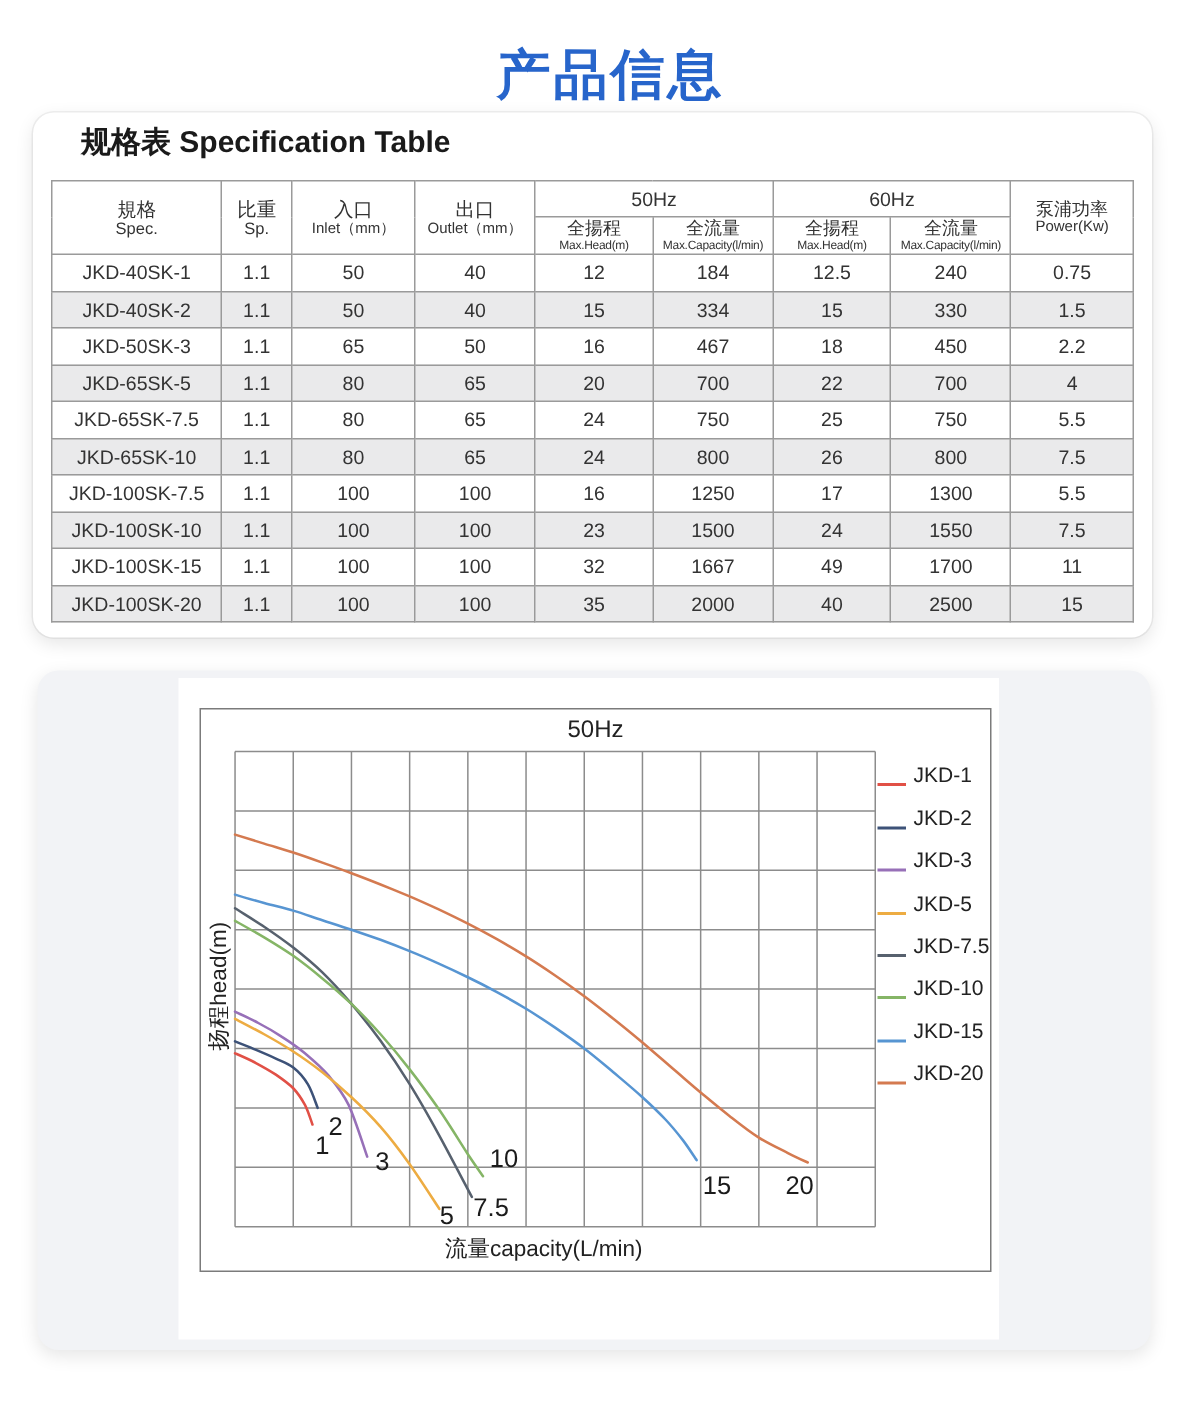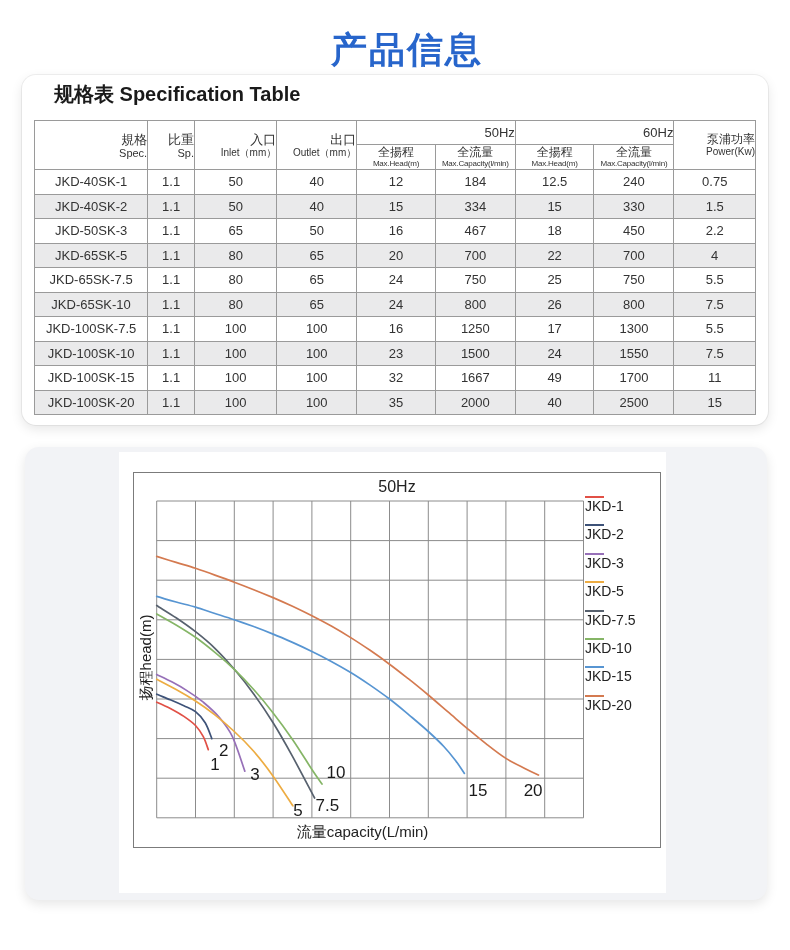--- a/index.html
+++ b/index.html
@@ -34,21 +34,21 @@
 
   table.spec-table {
     position:absolute; left:12px; top:45px; width:722px;
     border-collapse:collapse; table-layout:fixed;
   }
   .spec-table th, .spec-table td {
     border:1px solid #9a9a9a; text-align:center; padding:0;
     color:#333; font-weight:normal; overflow:visible; white-space:nowrap;
   }
   .spec-table thead tr.sub th { height:23px; }
-  .spec-table thead tr.top th { height:23px;text-align:right; }
+  .spec-table thead tr.top th { height:23px; }
   .h-cn  { font-size:13px; line-height:15px; }
   .h-en  { font-size:11px; line-height:12px; }
   .h-en-sm { font-size:10px; line-height:12px; }
   .h-cn2 { font-size:12px; line-height:14px; }
   .h-sm  { font-size:8px;  line-height:10px; letter-spacing:-0.2px; }
   .hz    { font-size:13px; }
   .spec-table tbody td { height:23.5px; font-size:13px; }
   .spec-table tbody tr:nth-child(even) { background:#eaeaeb; }
 
   
@@ -72,21 +72,21 @@
   }
   .y-label {
     position:absolute; left:-63px; top:175px; width:150px; text-align:center;
     transform:rotate(-90deg); font-size:15px; color:#222;
   }
   .x-label {
     position:absolute; left:15px; width:427px; bottom:5px; text-align:center;
     font-size:15px; color:#222;
   }
   .legend { position:absolute; left:466px; top:44px; }
-  .legend-row { height:28.4px; display:flex; align-items:flex-start;flex-direction:column; }
+  .legend-row { height:28.4px; display:flex; align-items:flex-end; }
   .legend-line { width:19px; height:0; border-top:2px solid #000; margin-right:5px; flex:none; }
   .legend-label { font-size:14px; color:#222; white-space:nowrap; }
 
   svg text.curve-label { font-size:17px; fill:#1b1b1b; font-family:"Liberation Sans", sans-serif; }
 </style>
 </head>
 <body>
 
 <h1 class="page-title">产品信息</h1>
 

